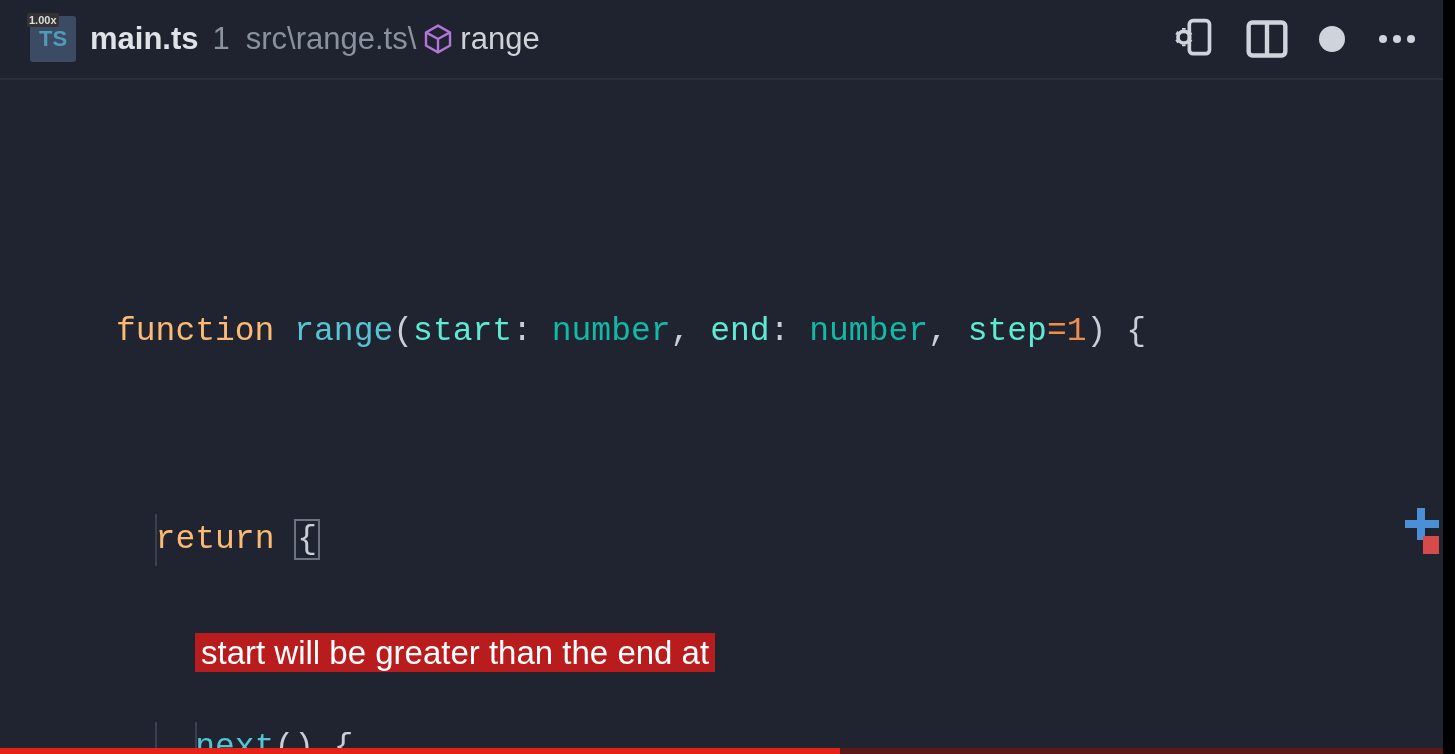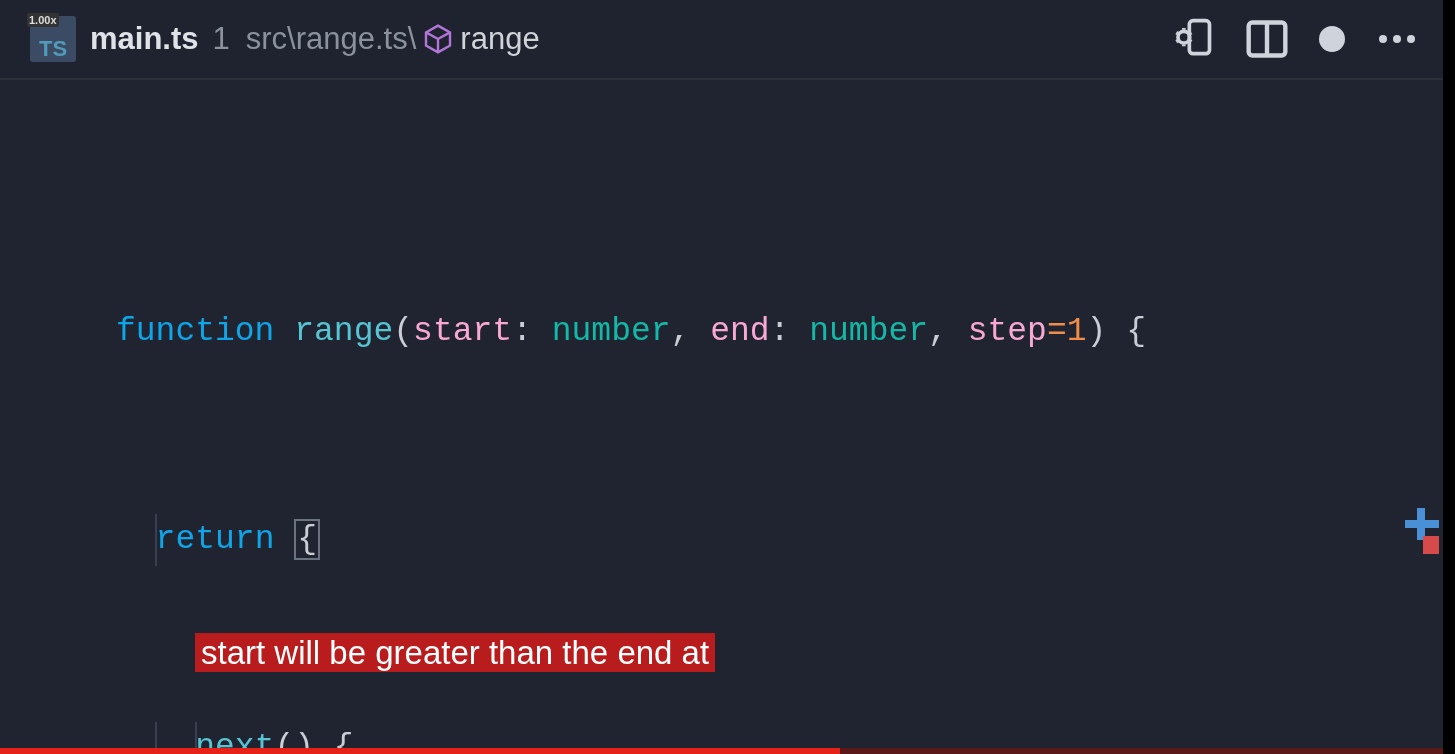--- a/index.html
+++ b/index.html
@@ -35,21 +35,21 @@
     gap: 6px;
     font-size: 31px;
   }
   .file-badge {
     position: relative;
     width: 46px;
     height: 46px;
     background: #3b4b63;
     border-radius: 3px;
     display: flex;
-    align-items: flex-end;
+    align-items: center;
     justify-content: center;
     color: #519aba;
     font-weight: bold;
     font-size: 22px;
     margin-right: 8px;
   }
   .speed-tag {
     position: absolute;
     top: -3px; left: -3px;
     background: #333;
@@ -81,23 +81,23 @@
   }
   .code-line { position: relative; padding-left: 116px; }
   .guide {
     position: absolute;
     top: 0; bottom: 0;
     width: 0;
     border-left: 2px solid #3a4050;
   }
 
   
-  .kw   { color: #0ea5e9; }   
+  .kw   { color: #fdba74; }   
   .fn   { color: #56c4d3; }   
-  .id   { color: #f9a8d4; }   
+  .id   { color: #5eead4; }   
   .typ  { color: #14b8a6; }   
   .num  { color: #f08d49; }   
   .pun  { color: #c8cdd6; }
   .hl-brace { color:#c8cdd6; border:2px solid #6b7280; padding:0 1px; margin: -2px 0;}
 
   
   .mmwrap { position:absolute; right:4px; top: 500px; width: 40px; height: 60px; }
   .plus-h { position:absolute; left:0; top:20px; width:34px; height:8px; background:#4a90d6; }
   .plus-v { position:absolute; left:12px; top:8px;  width:8px; height:32px; background:#4a90d6; }
   .redsq  { position:absolute; left:18px; top:36px; width:16px; height:18px; background:#d64a4a; }

